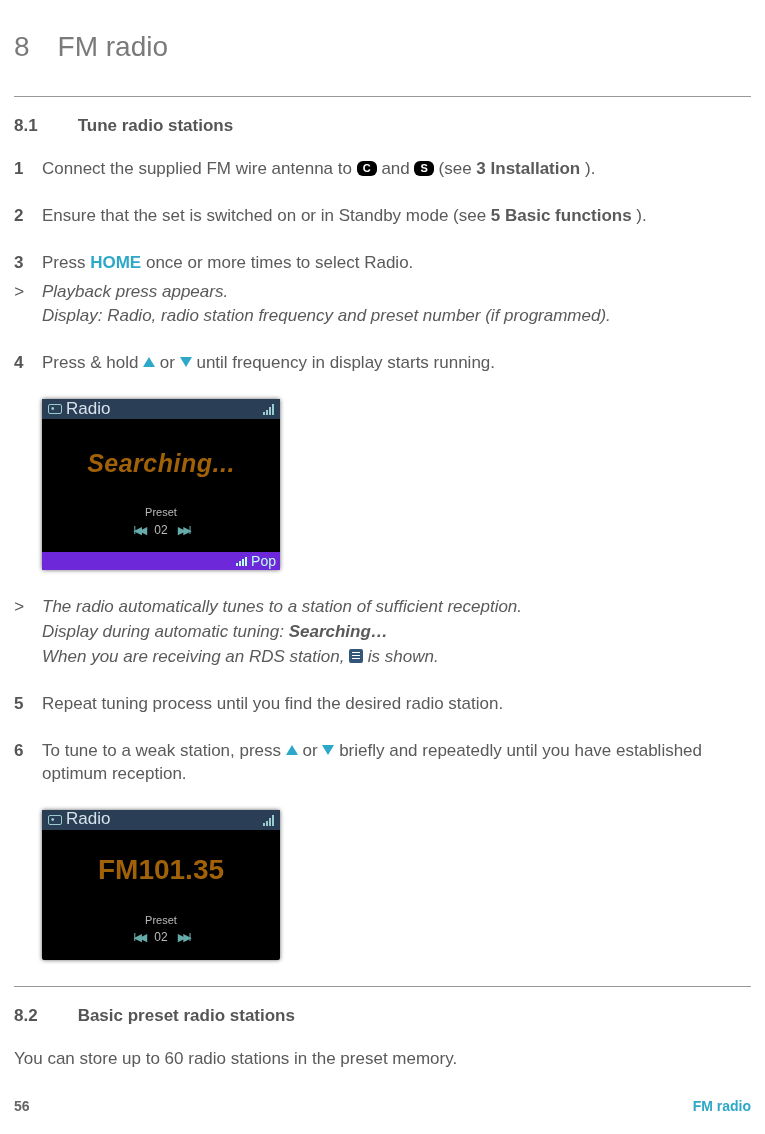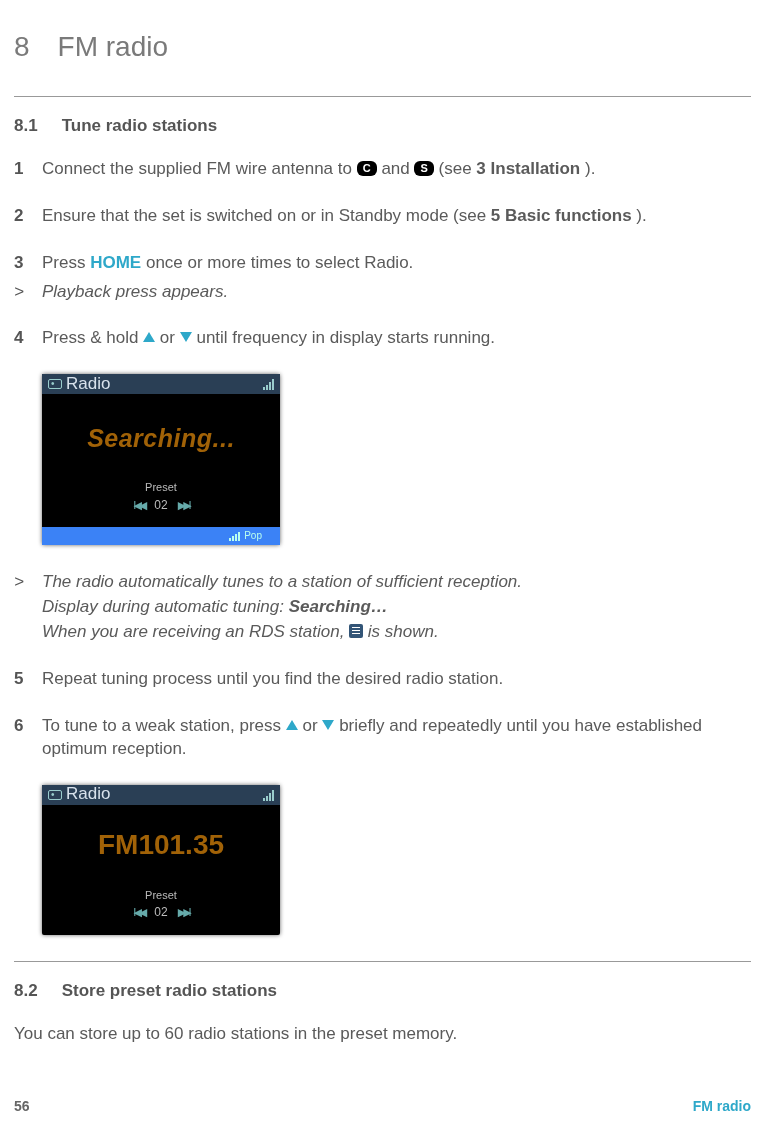--- a/index.html
+++ b/index.html
@@ -22,21 +22,21 @@
       display: flex;
       gap: 28px;
     }
     hr {
       border: none;
       border-top: 1px solid #999;
       margin-bottom: 18px;
     }
     .section-head {
       display: flex;
-      gap: 24px;
+      gap: 40px;
       font-weight: 700;
       margin-bottom: 20px;
       color: #555;
     }
     .step { display: flex; margin-bottom: 4px; }
     .step-marker {
       width: 28px;
       flex-shrink: 0;
       font-weight: 700;
       color: #555;
@@ -158,27 +158,27 @@
     .device-preset-row {
       display: flex;
       justify-content: center;
       align-items: center;
       gap: 10px;
       font-size: 12px;
       color: #bbb;
     }
     .seek-left, .seek-right { color: #6aa; font-size: 11px; letter-spacing: -3px; }
     .device-footer {
-      background: #3b82f6;
+      background: #6d28d9;
       height: 18px;
       display: flex;
       align-items: center;
       justify-content: flex-end;
-      padding-right: 18px;
-      font-size: 10px;
+      padding-right: 4px;
+      font-size: 14px;
       color: #bfe;
       gap: 4px;
     }
     .bars-icon { display:inline-flex; align-items:flex-end; gap:1px; height:9px;}
     .bars-icon span { width:2px; background:#bfe;}
     .bars-icon span:nth-child(1){height:3px}
     .bars-icon span:nth-child(2){height:5px}
     .bars-icon span:nth-child(3){height:7px}
     .bars-icon span:nth-child(4){height:9px}
     .page-footer {
@@ -244,20 +244,21 @@
       <span class="accent">HOME</span>
       <span> once or more times to select Radio.</span>
     </p>
   </div>
 </div>
 
 <div class="step">
   <div class="step-marker italic-marker">&gt;</div>
   <div class="step-body italic">
     <p>Playback press appears.</p>
+    <p>Display: Radio, radio station frequency and preset number (if programmed).</p>
   </div>
 </div>
 <div class="spacer"></div>
 
 <div class="step">
   <div class="step-marker">4</div>
   <div class="step-body">
     <p>
       <span>Press &amp; hold </span>
       <span class="tri-up"></span>
@@ -363,20 +364,20 @@
       <span>02</span>
       <span class="seek-right">▶▶I</span>
     </div>
   </div>
 </div>
 <div class="spacer"></div>
 <hr>
 
 <div class="section-head">
   <span>8.2</span>
-  <span>Store preset radio stations</span>
+  <span>Basic preset radio stations</span>
 </div>
 <p>You can store up to 60 radio stations in the preset memory.</p>
 
 <div class="page-footer">
   <span class="pn">56</span>
   <span class="fr">FM radio</span>
 </div>
 
 </body></html>

